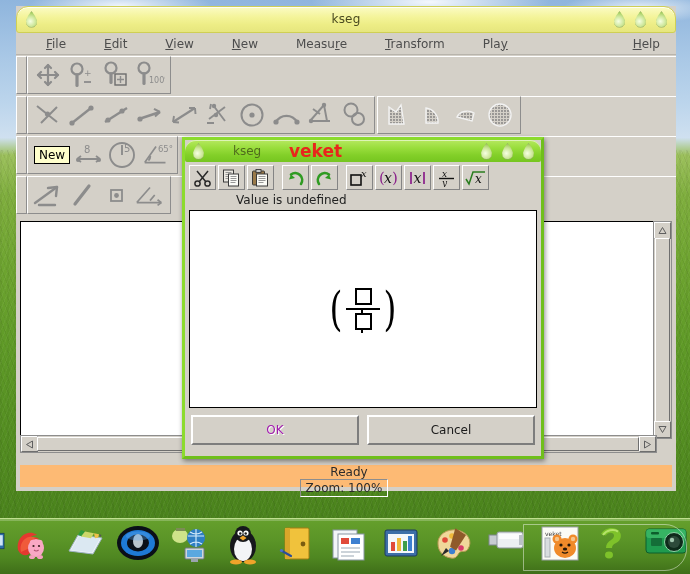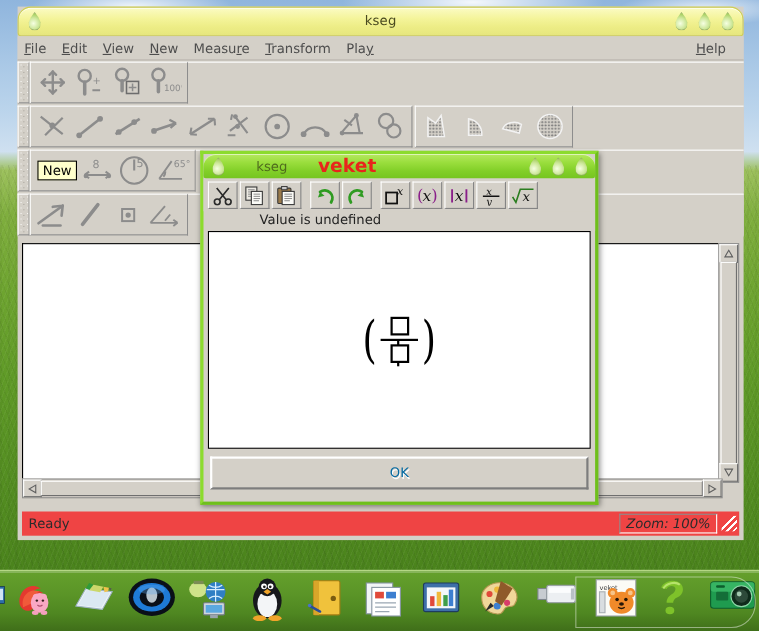--- a/index.html
+++ b/index.html
@@ -60,21 +60,21 @@
   }
   .tbar .leftico{position:absolute;left:7px;top:4px;}
   .tbar .btns{position:absolute;right:8px;top:4px;display:flex;gap:8px;}
 
   
   #menubar{
     height:21px;background:#d4d0c8;border-bottom:1px solid #b8b4ac;
     display:flex;align-items:center;padding:0 6px;position:relative;
   }
   .menu{
-    font-size:12px;color:#4d4d4d;margin-right:14px;cursor:default;white-space:nowrap;
+    font-size:12px;color:#4d4d4d;margin-right:14px;cursor:default;white-space:nowrap;margin-left:24px;
   }
   .menu u{text-decoration:underline;}
   #menu-help{position:absolute;right:2px;}
 
   
   .trow{display:flex;background:#d4d0c8;align-items:stretch;}
   .tgrip{
     width:9px;background:#d4d0c8;
     background-image:
       radial-gradient(circle .6px at 2px 2px,#fff 99%,transparent 0),
@@ -116,28 +116,28 @@
     border:1px solid #8d8d8d;
   }
   .sbthumb{background:#d4d0c8;border-top:1px solid #fff;border-left:1px solid #fff;border-right:1px solid #6f6f6f;border-bottom:1px solid #6f6f6f;}
   .arrowbtn{
     background:#d4d0c8;border-top:1px solid #fff;border-left:1px solid #fff;
     border-right:1px solid #6f6f6f;border-bottom:1px solid #6f6f6f;
     display:flex;align-items:center;justify-content:center;
   }
   
   #statusbar{
-    position:absolute;left:4px;bottom:4px;width:652px;height:22px;background:#ef4444;
-    display:flex;align-items:center;
+    position:absolute;left:4px;bottom:4px;width:652px;height:22px;background:#fdba74;
+    display:flex;align-items:center;flex-direction:column;
   }
   #status-text{font-size:12px;color:#2b2b2b;padding-left:6px;flex:1;}
   #zoom-box{
     font-size:12px;color:#2b2b2b;padding:1px 5px;margin-right:4px;
     border:1px solid #9a968e;border-top-color:#8d8d8d;border-left-color:#8d8d8d;
-    border-right-color:#fff;border-bottom-color:#fff;font-style:italic;
+    border-right-color:#fff;border-bottom-color:#fff;
   }
   #grip{
     width:14px;height:14px;margin-right:2px;
     background:
       linear-gradient(135deg,transparent 40%,#fff 40%,#fff 48%,transparent 48%),
       linear-gradient(135deg,transparent 62%,#fff 62%,#fff 70%,transparent 70%),
       linear-gradient(135deg,transparent 84%,#fff 84%,#fff 92%,transparent 92%);
   }
 
   
@@ -183,21 +183,21 @@
     display:flex;align-items:center;justify-content:center;
   }
   #dlg-buttons{display:flex;gap:8px;padding:7px 6px 6px 6px;}
   .dbtn{
     flex:1;height:26px;background:#d4d0c8;
     border-top:2px solid #fff;border-left:2px solid #fff;
     border-right:2px solid #7d7d7d;border-bottom:2px solid #7d7d7d;
     display:flex;align-items:center;justify-content:center;
     font-size:12px;color:#1a1a1a;
   }
-  .dbtn.disabled{color:#0369a1;text-shadow:1px 1px 0 #fff;text-align:right;}
+  .dbtn.disabled{color:#a21caf;text-shadow:1px 1px 0 #fff;text-align:right;}
 
   
   .mathexpr{display:flex;align-items:center;font-size:13px;color:#000;}
   .paren{
     font-size:46px;line-height:40px;font-family:"DejaVu Serif",serif;font-weight:300;
     color:#000;transform:scaleX(.72);
   }
   .frac{display:flex;flex-direction:column;align-items:center;margin:0 1px;}
   .frac .bar{width:34px;height:2px;background:#000;margin:3px 0;}
   .ph{width:13px;height:13px;border:2px solid #000;background:#fff;}
@@ -611,20 +611,21 @@
         <span class="ph"></span>
         <span class="bar"></span>
         <span class="ph cursor"></span>
       </span>
       <span class="paren">)</span>
     </div>
   </div>
 
   <div id="dlg-buttons">
     <div class="dbtn disabled">OK</div>
+    <div class="dbtn">Cancel</div>
   </div>
 </div>
 
 <div id="taskbar">
   <div id="tb-inner">
 
     <div class="tsk" style="width:22px;margin-left:-18px;">
       <svg width="34" height="34" viewBox="0 0 34 34">
           <rect x="3" y="5" width="28" height="24" fill="#2d6ea8" stroke="#14324e"></rect>
           <rect x="5" y="8" width="24" height="16" fill="#cfe4f5"></rect>

